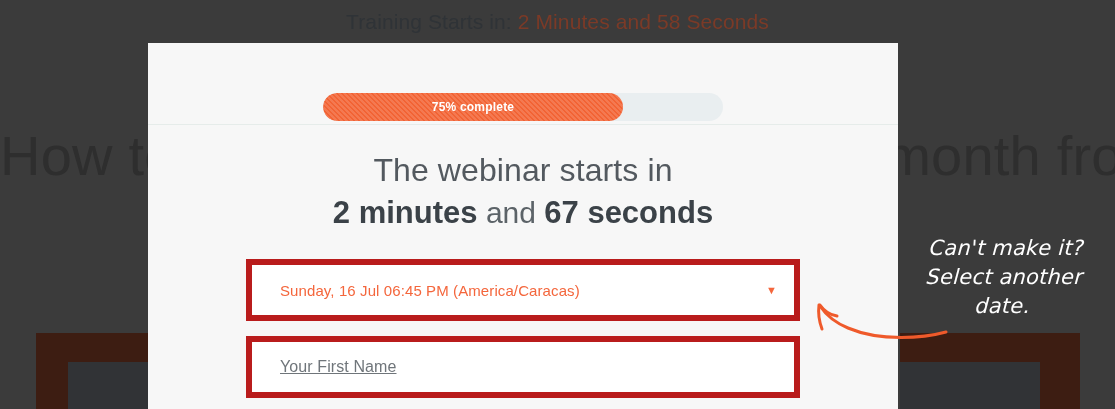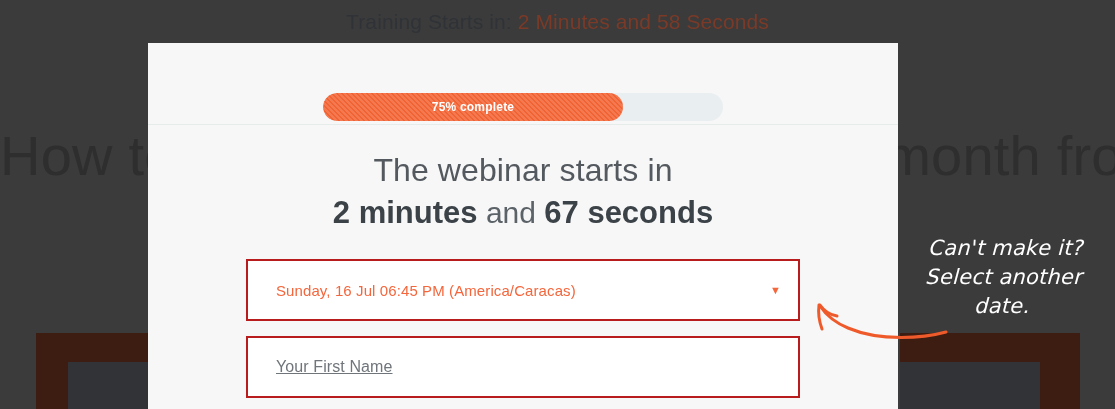--- a/index.html
+++ b/index.html
@@ -98,21 +98,21 @@
     font-size:30px; line-height:40px; color:#5c6368; font-weight:300;
     margin-top:4px;
   }
   .headline .line2 b { font-weight:bold; color:#3b4248; font-size:31px; }
 
   .field {
     position:relative;
     margin:26px auto 0 auto;
     width:554px; height:62px;
     background:#ffffff;
-    border:2px solid #b91c1c;
+    border:6px solid #b91c1c;
     display:flex; align-items:center;
   }
   .field .value {
     padding-left:28px; font-size:15px; color:#f4663c; letter-spacing:.1px;
   }
   .field .caret {
     position:absolute; right:17px; top:50%; transform:translateY(-50%);
     color:#f4663c; font-size:11px; line-height:1;
   }
 

